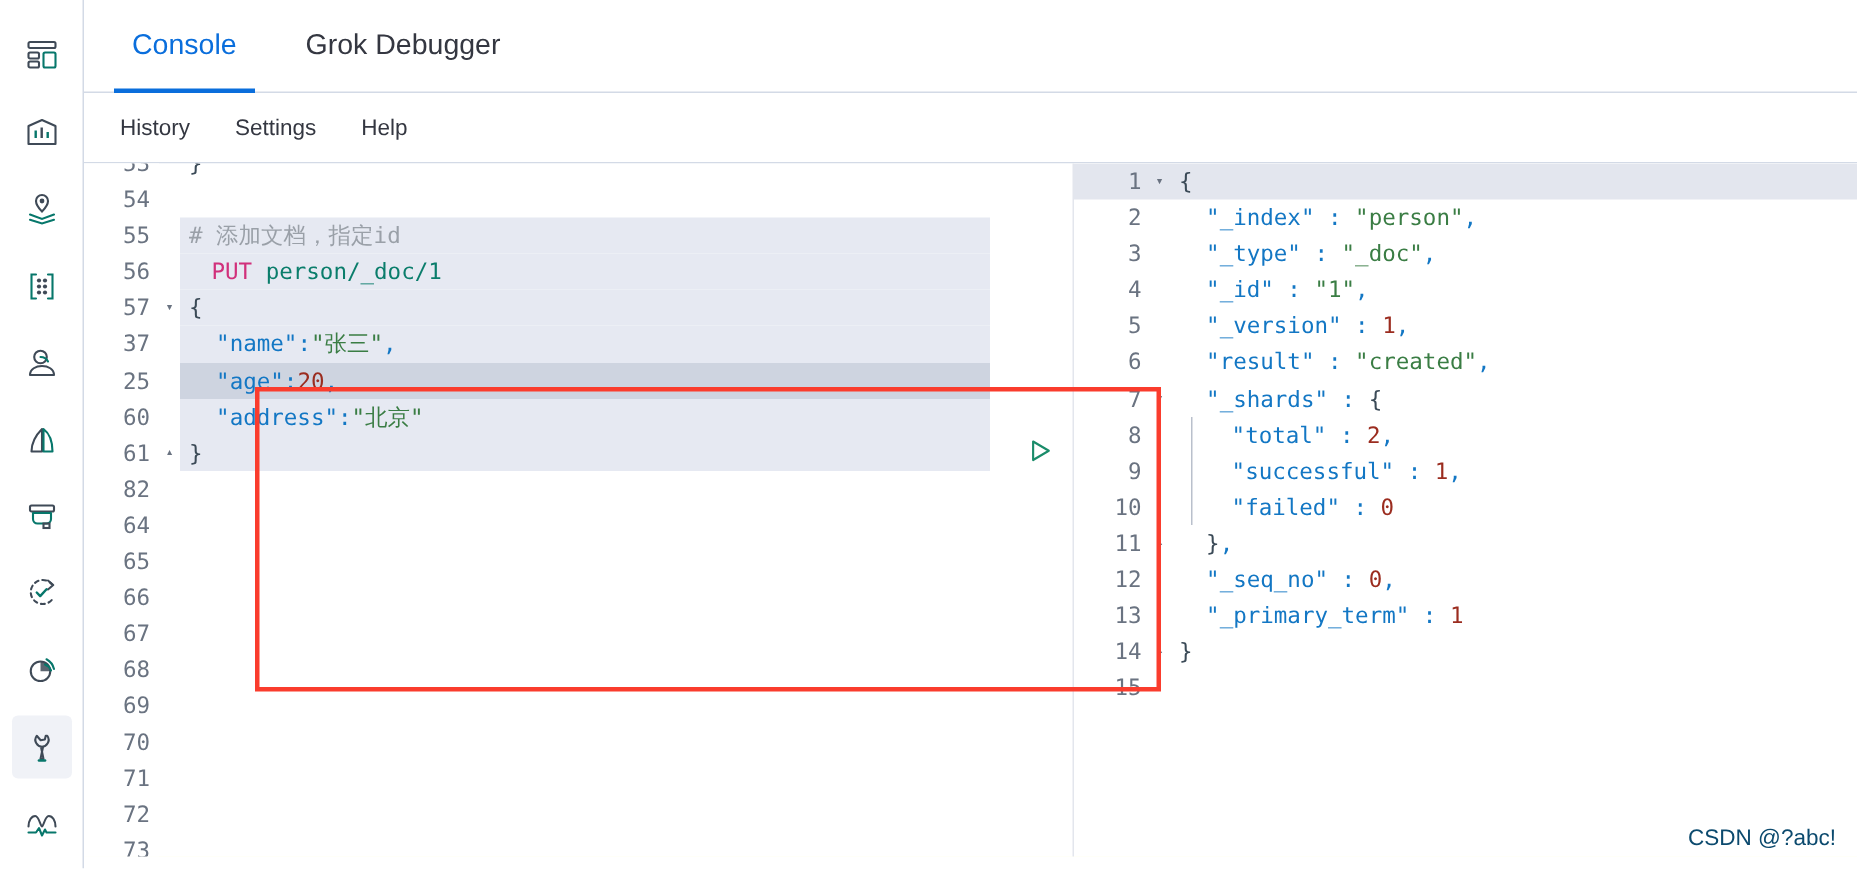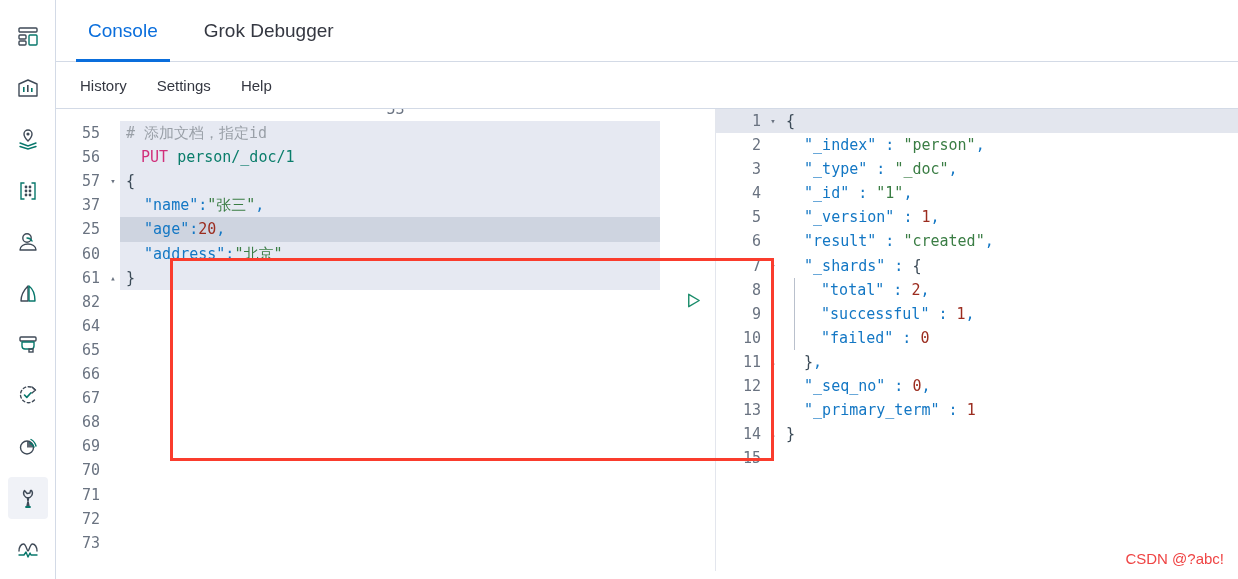--- a/index.html
+++ b/index.html
@@ -137,21 +137,21 @@
   
   #redbox {
     position:absolute; left:114px; top:149px;
     width:604px; height:203px;
     border:3px solid #fa3c2d; z-index:10; pointer-events:none;
   }
 
   
   #watermark {
     position:absolute; right:14px; bottom:12px;
-    font-size:15px; color:#ef4444; z-index:20;
+    font-size:15px; color:#0c4a6e; z-index:20;
     font-family:"Liberation Sans", sans-serif;
   }
 </style>
 </head>
 <body>
 
 <div id="app">
 
   <div id="rail">
 
@@ -260,24 +260,29 @@
     <div id="submenu">
       <div class="submenu-item">History</div>
       <div class="submenu-item">Settings</div>
       <div class="submenu-item">Help</div>
     </div>
 
     <div id="console">
 
       <div id="editor">
         <div class="code-area" id="editor-lines">
-            <div class="ln-row" style="margin-top: -12px; flex-direction: column;">
+            <div class="ln-row" style="margin-top: -12px;">
               <div class="gutter">53</div>
               <div class="fold"></div>
               <div class="codetext"><span class="c-brace">}</span></div>
+            </div>
+            <div class="ln-row">
+              <div class="gutter">54</div>
+              <div class="fold"></div>
+              <div class="codetext">&nbsp;</div>
             </div>
             <div class="ln-row">
               <div class="gutter">55</div>
               <div class="fold"></div>
               <div class="codetext req-bg" style="max-width: 540px;"><span class="c-comment"># 添加文档，指定id</span></div>
             </div>
             <div class="ln-row">
               <div class="gutter">56</div>
               <div class="fold"></div>
               <div class="codetext req-bg" style="max-width: 540px; padding-left: 21px;"><span class="c-method">PUT</span><span> </span><span class="c-url">person/_doc/1</span></div>

